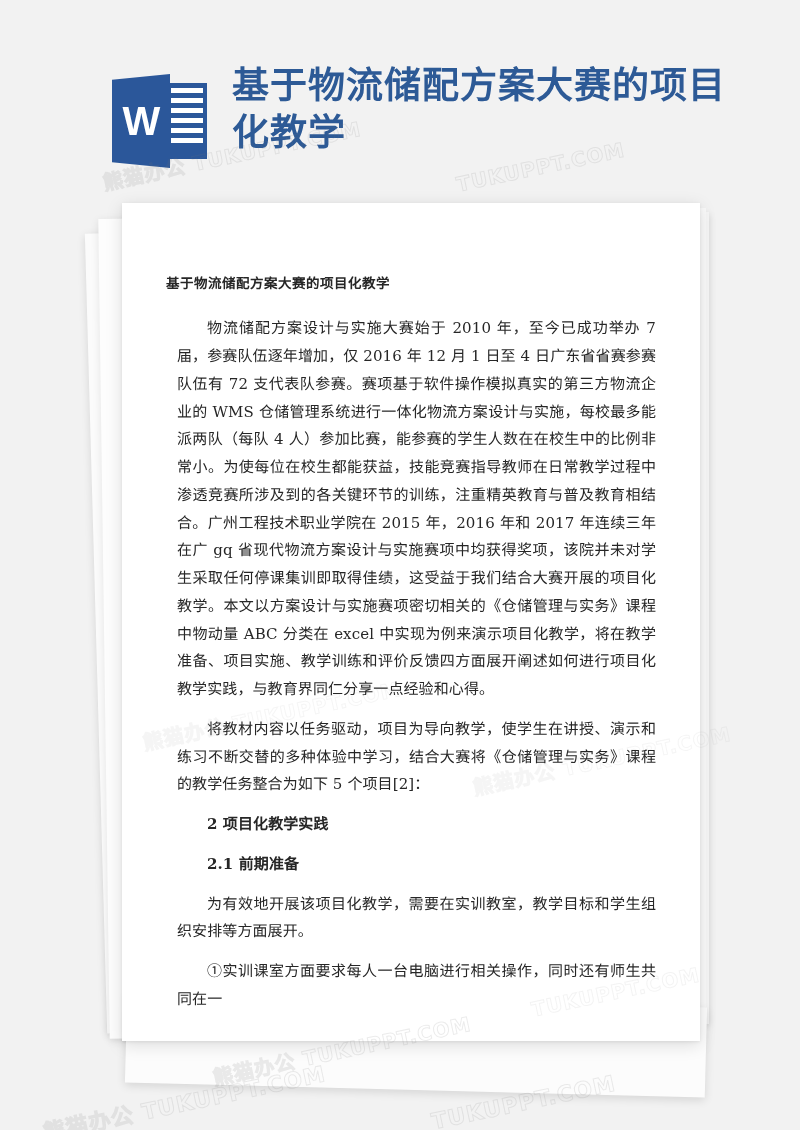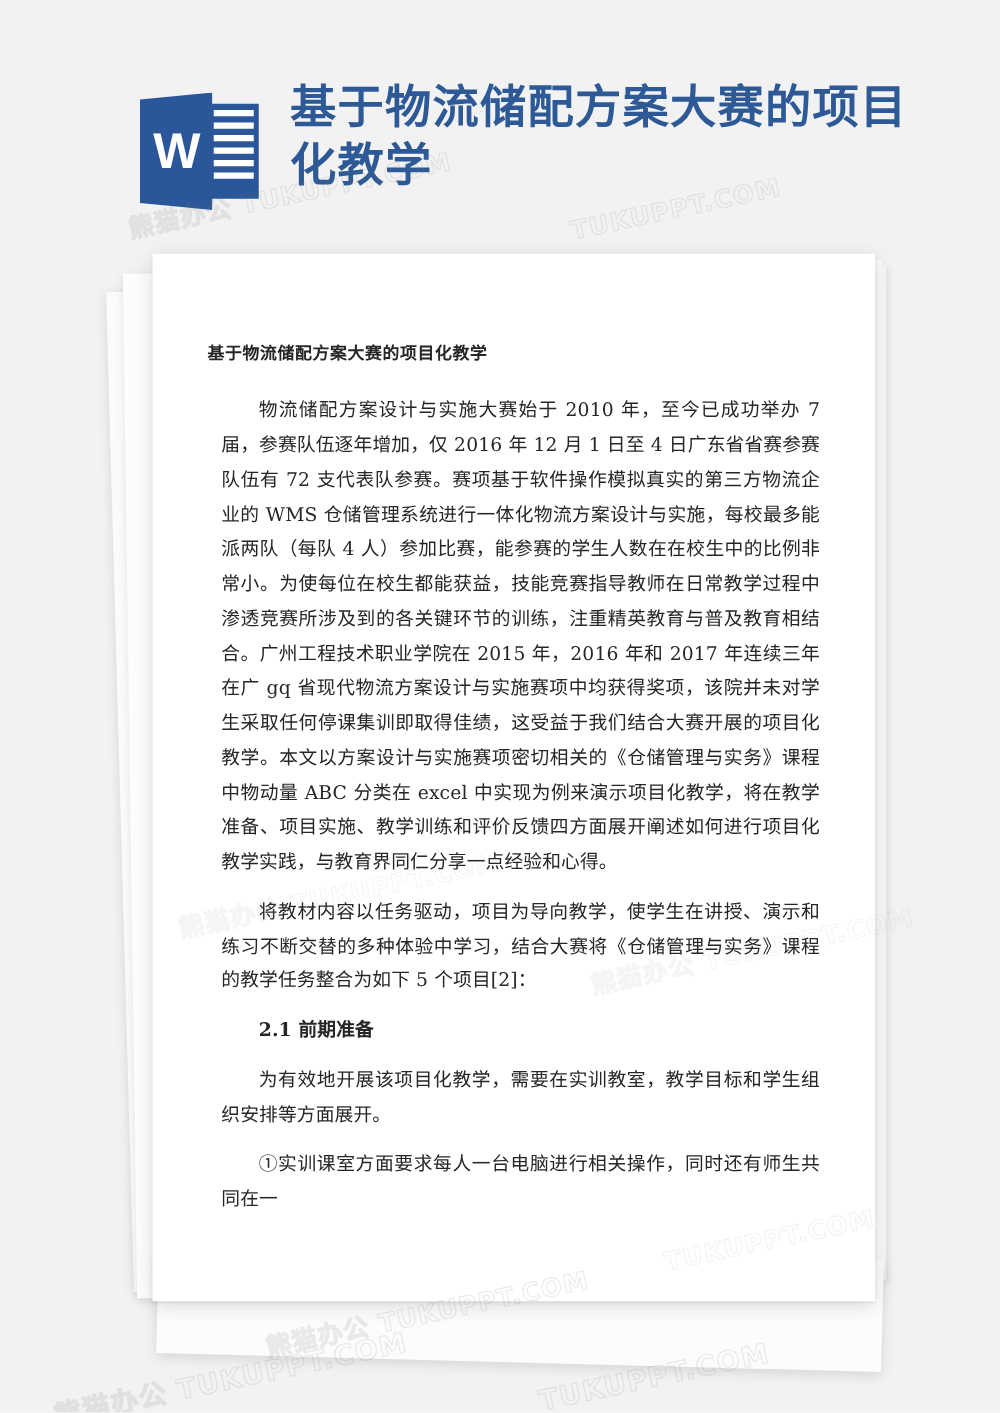--- a/index.html
+++ b/index.html
@@ -239,20 +239,21 @@
 
         <div id="body-heading">基于物流储配方案大赛的项目化教学</div>
 
         <p class="para indent">物流储配方案设计与实施大赛始于 2010 年，至今已成功举办 7 届，参赛队伍逐年增加，仅 2016 年 12 月 1 日至 4 日广东省省赛参赛队伍有 72 支代表队参赛。赛项基于软件操作模拟真实的第三方物流企业的 WMS 仓储管理系统进行一体化物流方案设计与实施，每校最多能派两队（每队 4 人）参加比赛，能参赛的学生人数在在校生中的比例非常小。为使每位在校生都能获益，技能竞赛指导教师在日常教学过程中渗透竞赛所涉及到的各关键环节的训练，注重精英教育与普及教育相结合。广州工程技术职业学院在 2015 年，2016 年和 2017 年连续三年在广 gq 省现代物流方案设计与实施赛项中均获得奖项，该院并未对学生采取任何停课集训即取得佳绩，这受益于我们结合大赛开展的项目化教学。本文以方案设计与实施赛项密切相关的《仓储管理与实务》课程中物动量 ABC 分类在 excel 中实现为例来演示项目化教学，将在教学准备、项目实施、教学训练和评价反馈四方面展开阐述如何进行项目化教学实践，与教育界同仁分享一点经验和心得。</p>
 
 
 
         <p class="para indent">将教材内容以任务驱动，项目为导向教学，使学生在讲授、演示和练习不断交替的多种体验中学习，结合大赛将《仓储管理与实务》课程的教学任务整合为如下 5 个项目[2]：</p>
 
 
+        <p class="para heading">2 项目化教学实践</p>
 
         <p class="para heading">2.1 前期准备</p>
 
         <p class="para indent">为有效地开展该项目化教学，需要在实训教室，教学目标和学生组织安排等方面展开。</p>
 
         <p class="para indent">①实训课室方面要求每人一台电脑进行相关操作，同时还有师生共同在一</p>
 
       </div>
     </div>
   </div>

